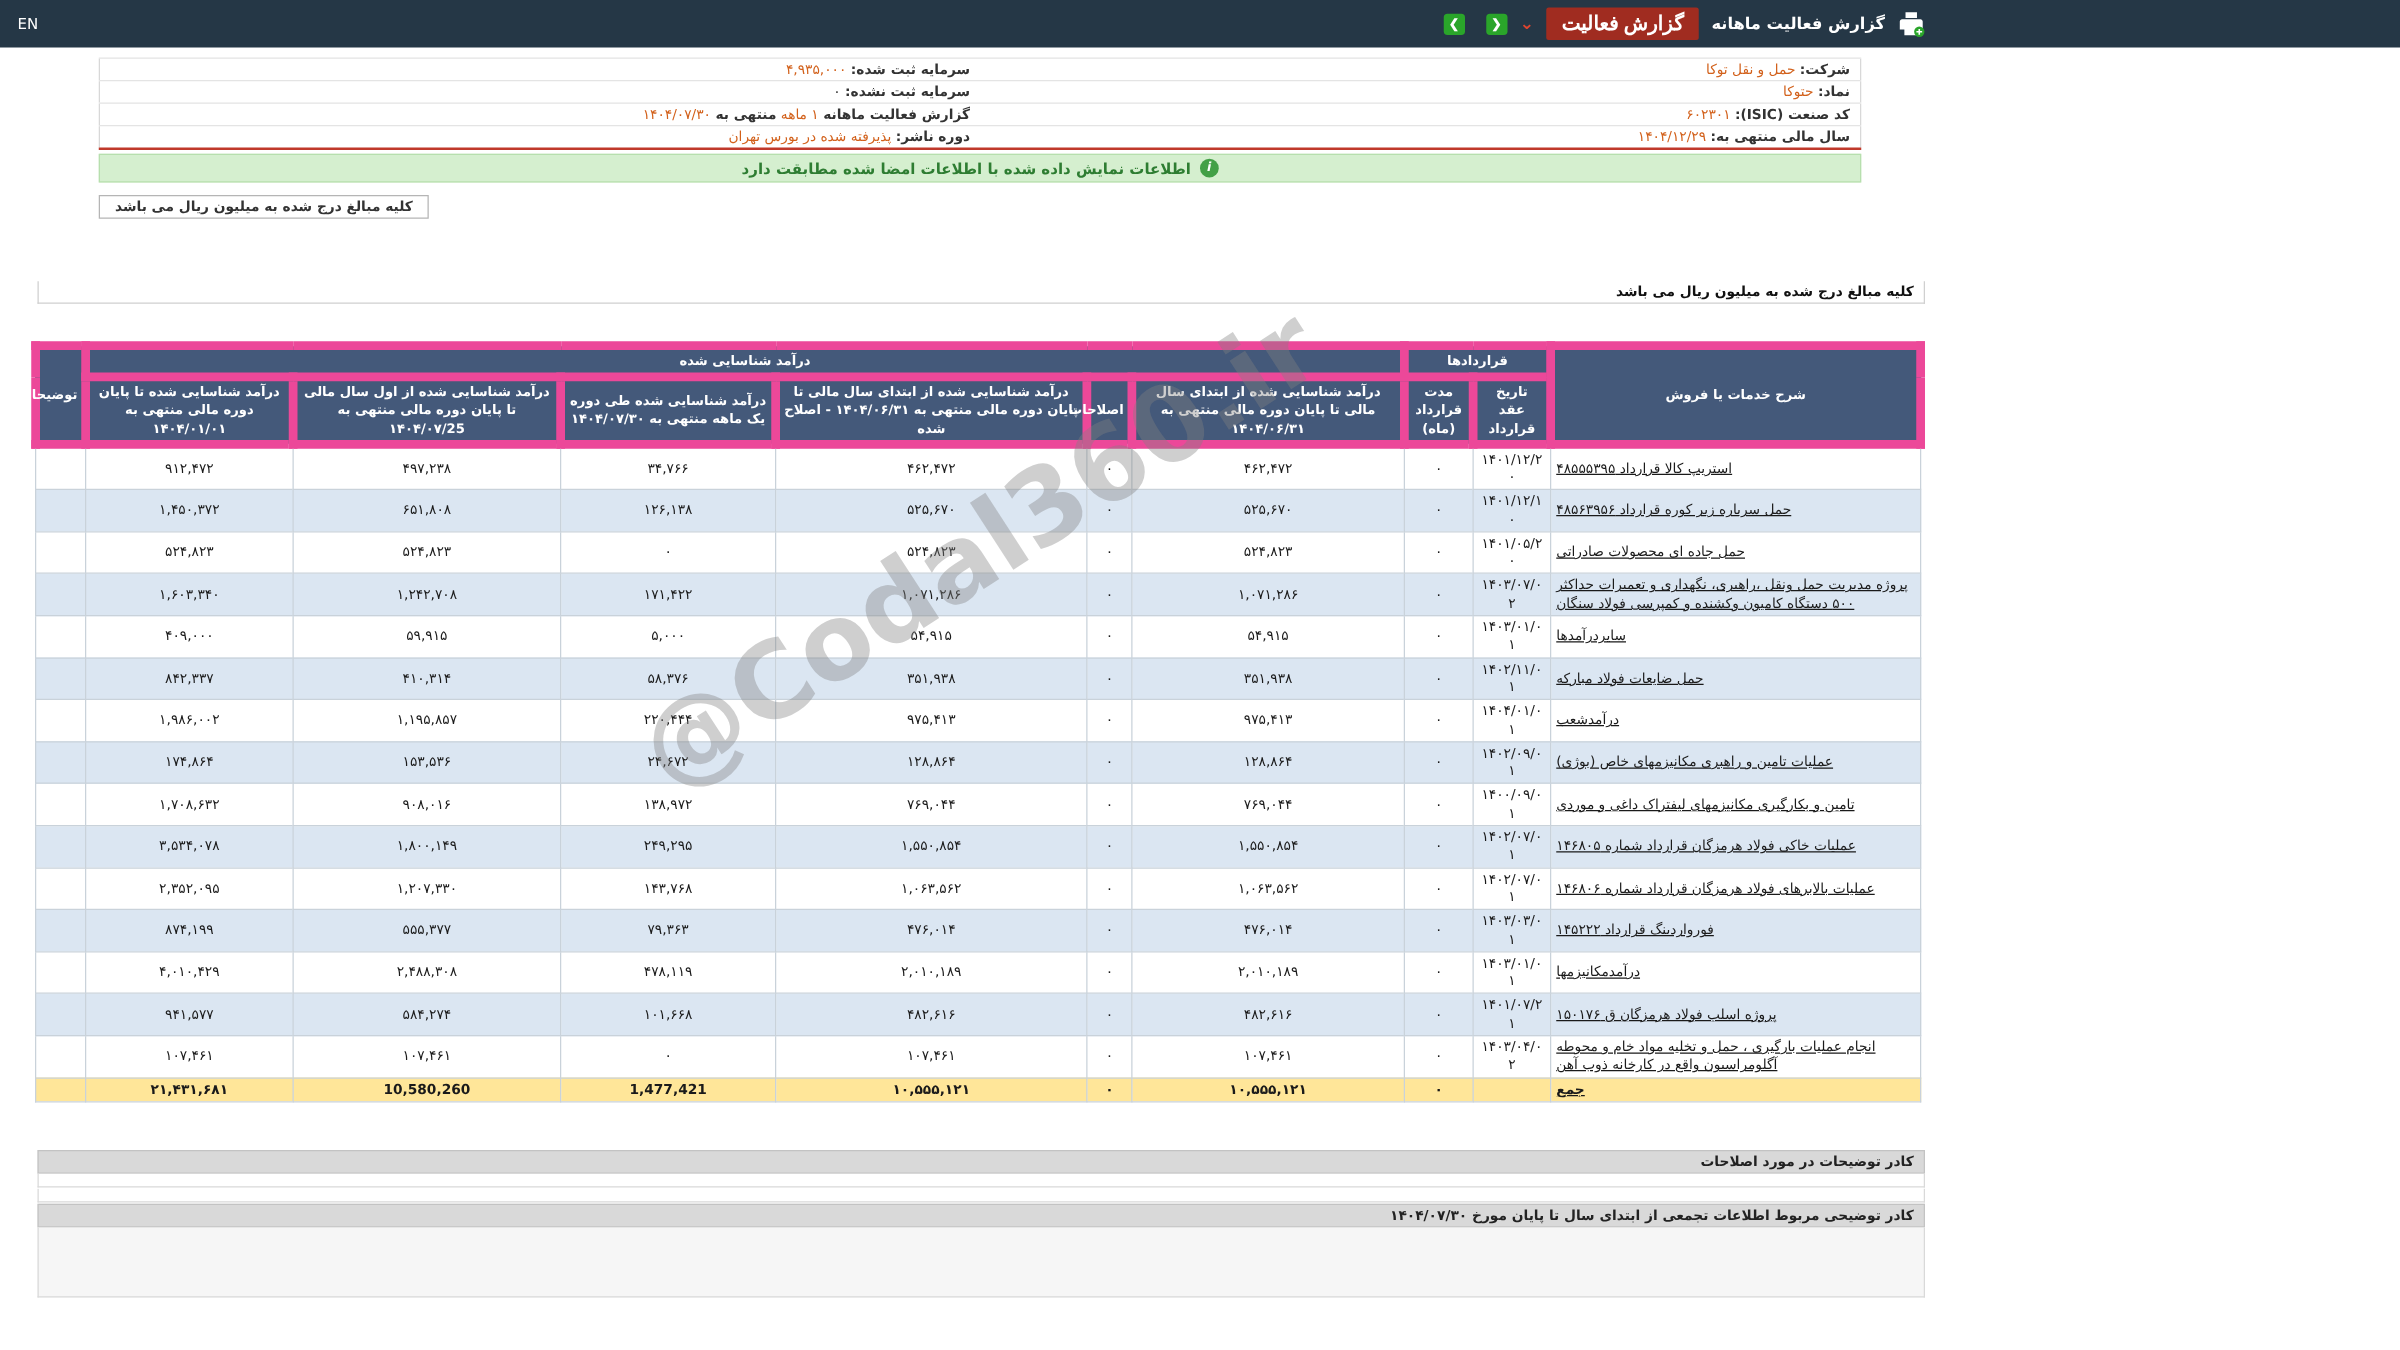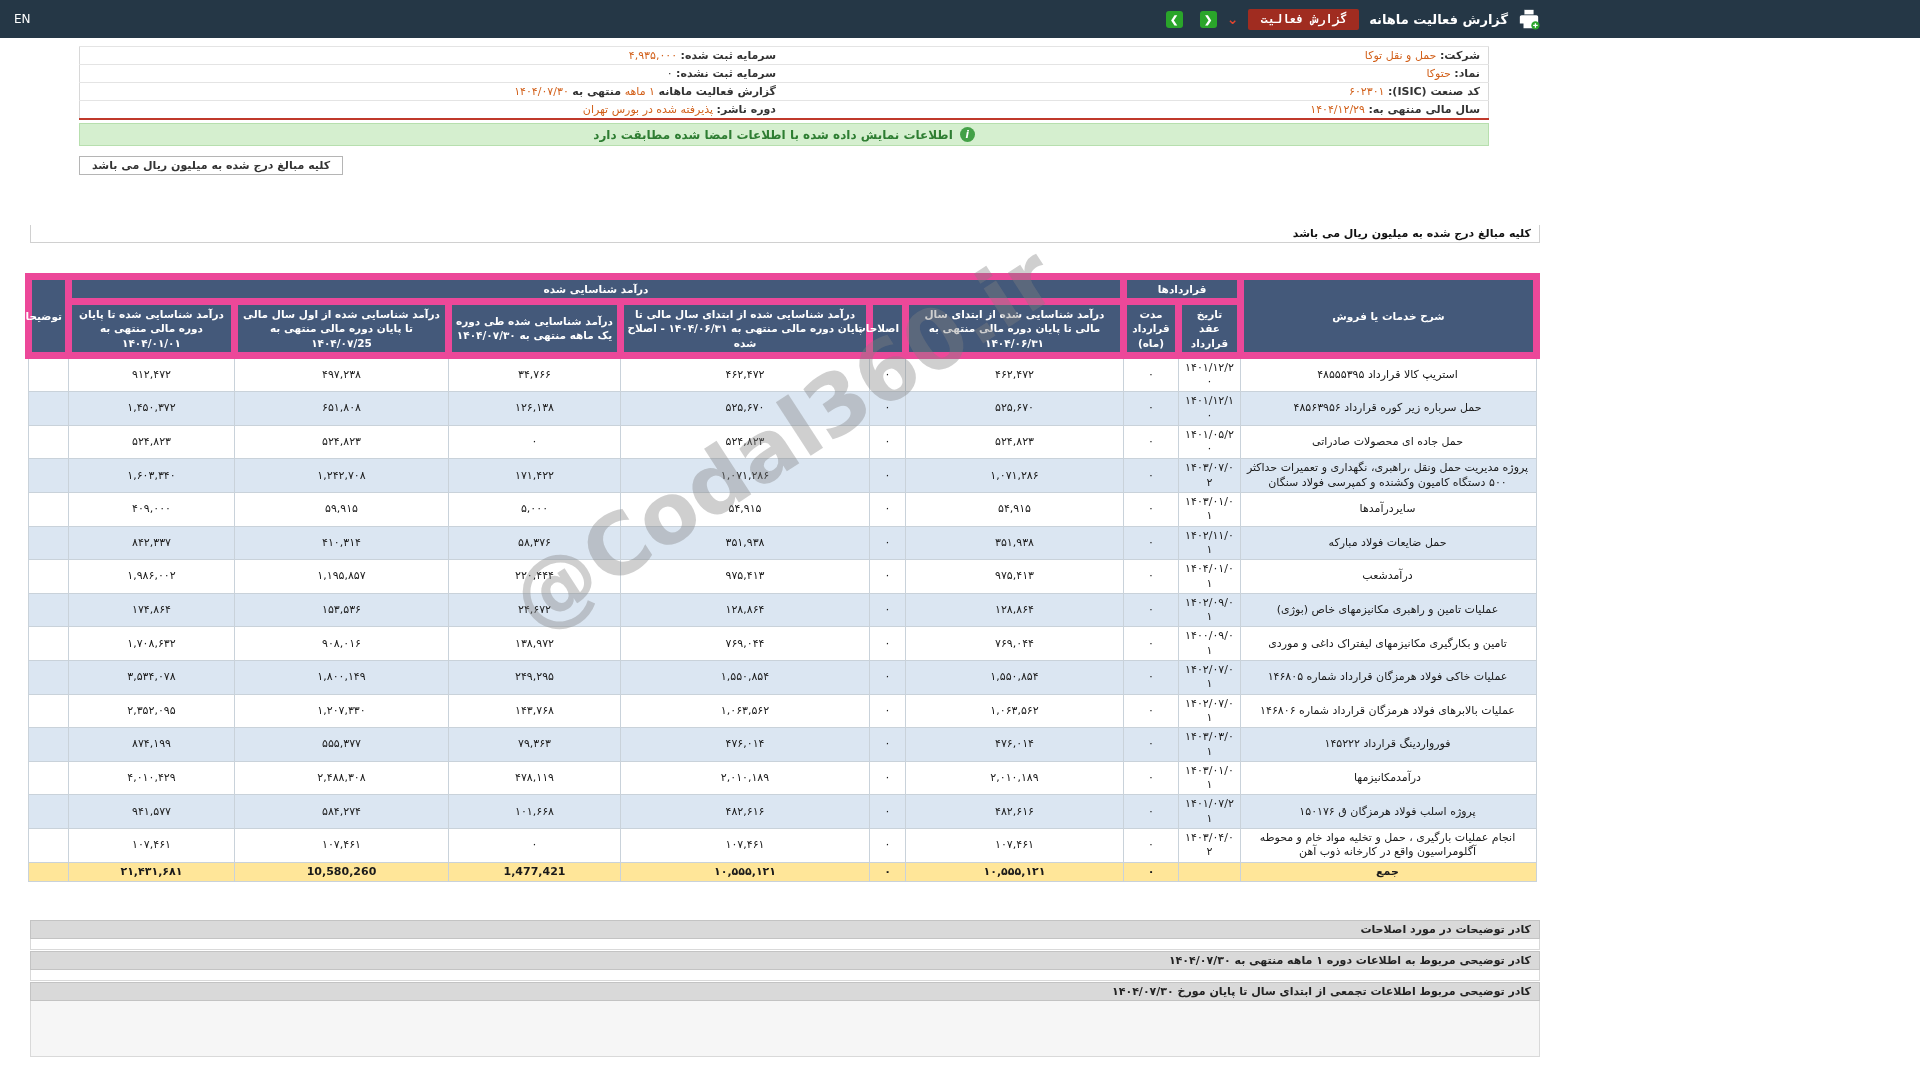--- a/index.html
+++ b/index.html
@@ -29,25 +29,25 @@
     gap: 10px;
     margin-right: 380px;
   }
   .print-icon { display: inline-flex; align-items: center; cursor: pointer; }
   .topbar-title { color: #fff; font-size: 13px; font-weight: bold; }
   .report-dropdown {
     background: #a02c20;
     color: #fff;
     border: none;
     border-radius: 2px;
-    font-size: 12px;
+    font-size: 16px;
     font-weight: bold;
     padding: 3px 12px;
     cursor: pointer;
-    font-family: Liberation Mono, monospace;
+    font-family: Liberation Serif, serif;
   }
   .dropdown-caret { color: #e0452f; font-size: 14px; font-weight: bold; line-height: 10px; cursor: pointer; }
   .nav-btn {
     width: 17px; height: 17px;
     background: #2aa52a;
     color: #fff;
     border: none;
     border-radius: 3px;
     font-size: 10px;
     font-weight: bold;
@@ -151,21 +151,21 @@
   }
   .sales-table td {
     border: 1px solid #c9d2da;
     padding: 2px 4px;
     height: 18px;
     text-align: center;
     color: #1a1a1a;
     line-height: 1.3;
     word-wrap: break-word;
   }
-  .sales-table td.desc { text-align: center; padding-right: 6px; }
+  .sales-table td.desc { text-align: left; padding-right: 6px; text-decoration: underline; }
   .sales-table tr.alt td { background: #dbe6f2; }
   .sales-table tr.total td { background: #ffe699; font-weight: bold; }
 
   .explain { margin-top: 38px; }
   .exp-title {
     background: #d9d9d9;
     border: 1px solid #c3c3c3;
     font-weight: bold;
     font-size: 11px;
     padding: 2px 8px;
@@ -466,20 +466,19 @@
           <td class="num">10,580,260</td>
           <td class="num">۲۱,۴۳۱,۶۸۱</td>
           <td class="note-cell"></td>
         </tr>
       </tbody>
   </table>
 
   <div class="explain">
       <div class="exp-title">کادر توضیحات در مورد اصلاحات</div>
       <div class="exp-body"></div>
-      <div class="exp-title">کادر توضیحی مربوط به اطلاعات دوره ۱ ماهه منتهی به ۱۴۰۴/۰۷/۳۰</div>
       <div class="exp-body"></div>
       <div class="exp-title">کادر توضیحی مربوط اطلاعات تجمعی از ابتدای سال تا پایان مورخ ۱۴۰۴/۰۷/۳۰</div>
       <div class="exp-body tall"></div>
     </div>
 </main>
 
 <div class="watermark">@Codal360.ir</div>
 
 </body></html>

